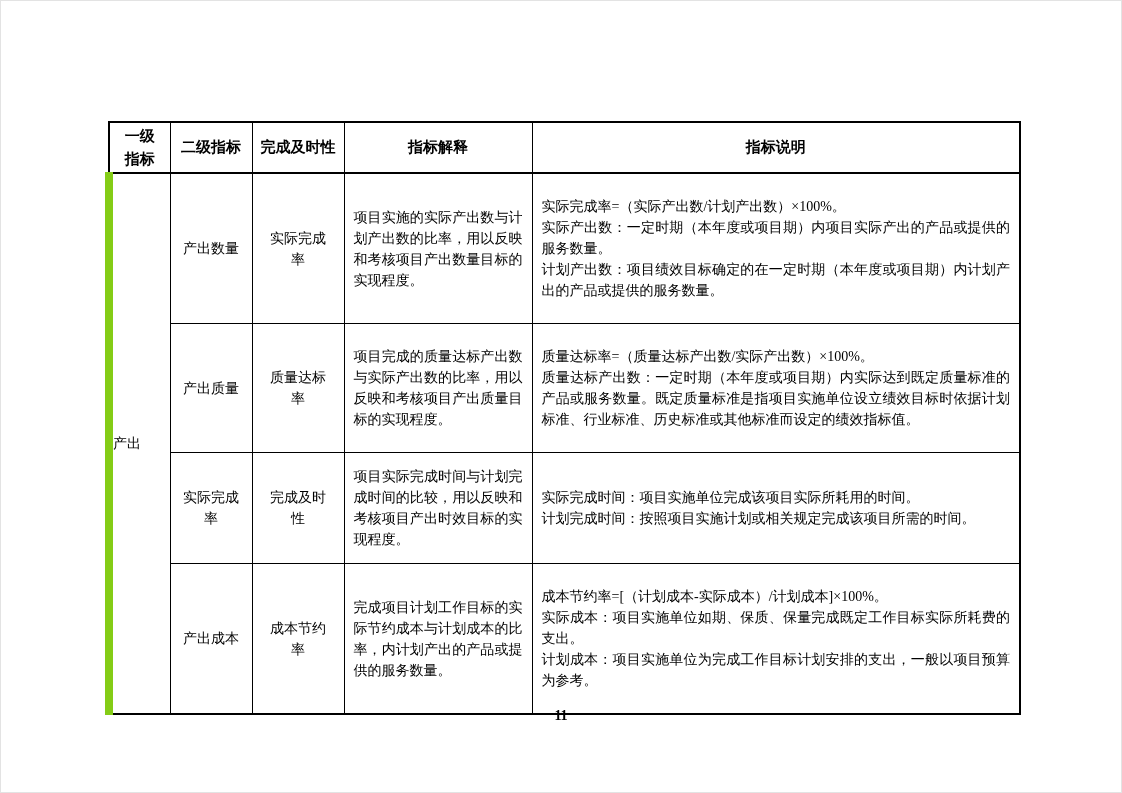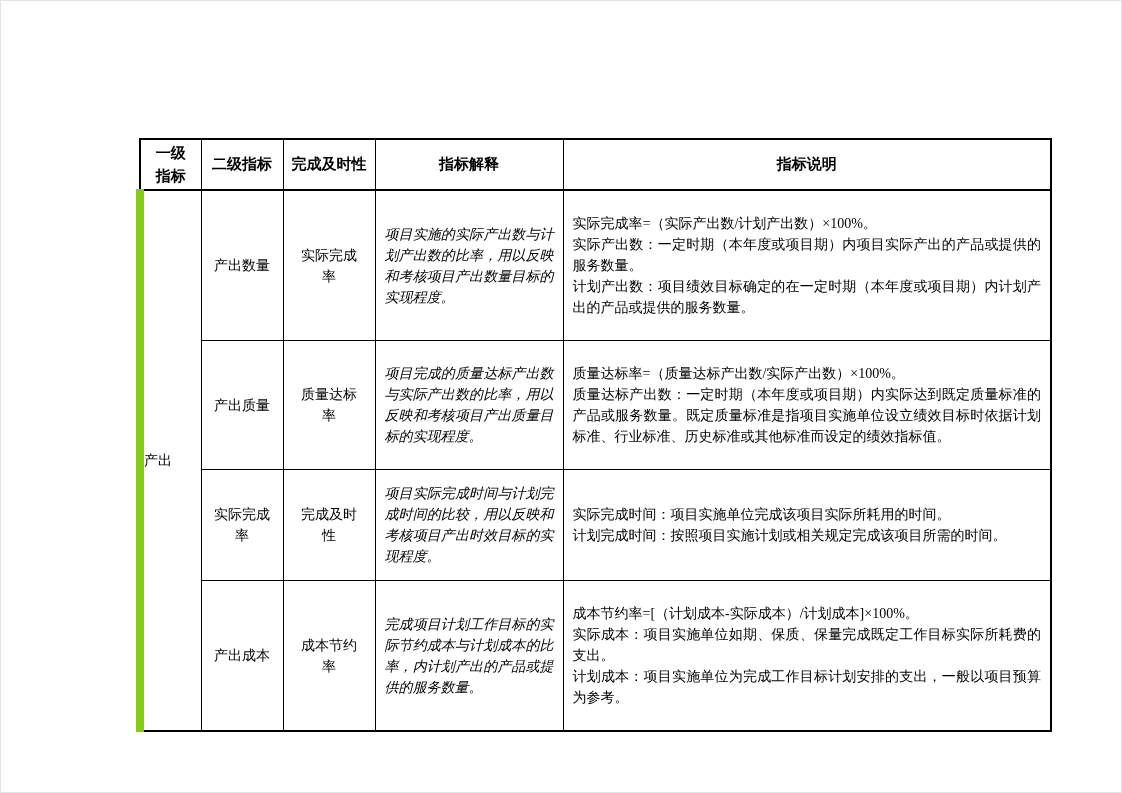--- a/index.html
+++ b/index.html
@@ -11,25 +11,24 @@
   }
   .page {
     position: relative;
     width: 1122px; height: 793px;
     background: #ffffff;
     border: 1px solid #e3e3e3;
     overflow: hidden;
   }
   table.indicator-table {
     position: absolute;
-    left: 104px; top: 137px;
+    left: 104px; top: 120px;
     border-collapse: collapse;
     table-layout: fixed;
     border: 2px solid #000000;
-    margin-left: 31px;
   }
   .indicator-table th, .indicator-table td {
     border: 1px solid #000000;
     vertical-align: middle;
     font-size: 14px;
     line-height: 1.5;
     overflow: hidden;
   }
   .indicator-table th {
     font-size: 15px;
@@ -42,21 +41,20 @@
   .indicator-table td.cell-l1 {
     border-left: 8px solid #84cc16;
   }
   .indicator-table td.cell-l2, .indicator-table td.cell-l3 {
     text-align: center;
     padding: 2px 12px;
   }
   .indicator-table td.cell-explain {
     text-align: justify;
     padding: 13px 9px;
-    font-style: italic;
   }
   .indicator-table td.cell-desc {
     text-align: justify;
     white-space: pre-line;
     padding: 22px 9px;
     border-right: 2px solid #000000;
   }
   tr.row-header { height: 46px; }
   tr.row-1 { height: 127px; }
   tr.row-2 { height: 124px; }
@@ -120,14 +118,15 @@
       <td class="cell-l2">产出成本</td>
       <td class="cell-l3">成本节约率</td>
       <td class="cell-explain">完成项目计划工作目标的实际节约成本与计划成本的比率，内计划产出的产品或提供的服务数量。</td>
       <td class="cell-desc">成本节约率=[（计划成本-实际成本）/计划成本]×100%。
 实际成本：项目实施单位如期、保质、保量完成既定工作目标实际所耗费的支出。
 计划成本：项目实施单位为完成工作目标计划安排的支出，一般以项目预算为参考。</td>
     </tr>
   </tbody>
     </table>
 
+  <div class="page-number">11</div>
 
 </div>
 
 </body></html>

